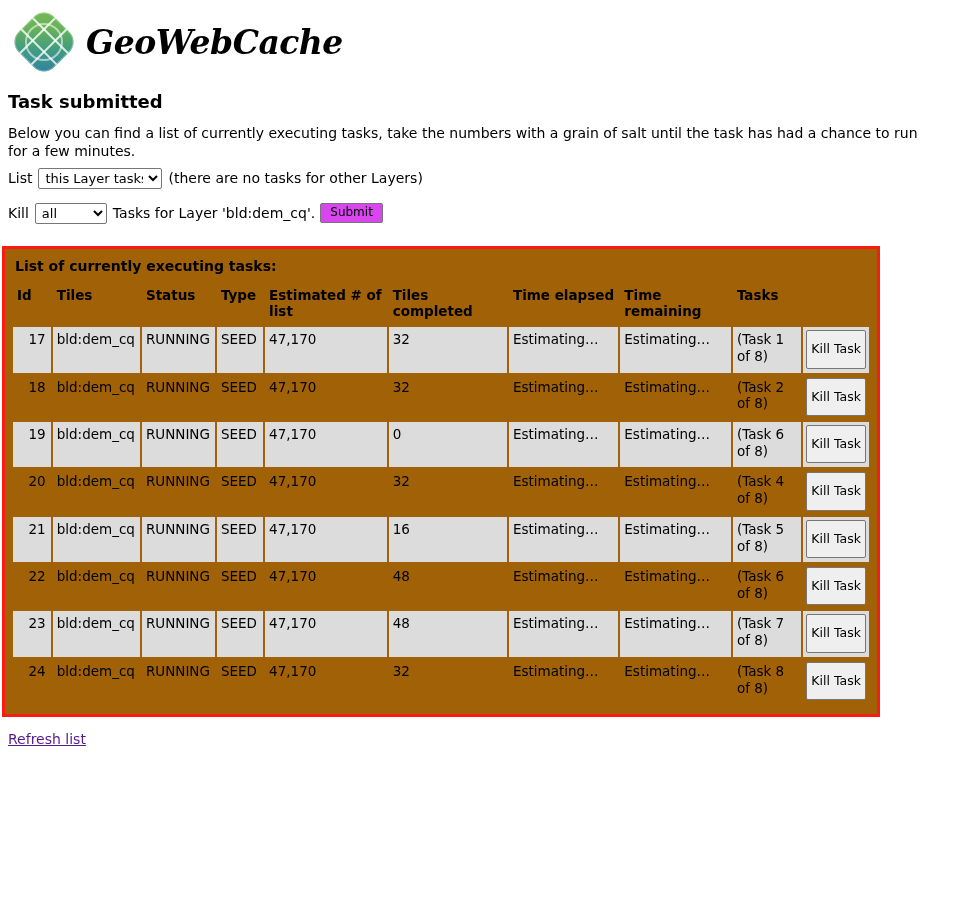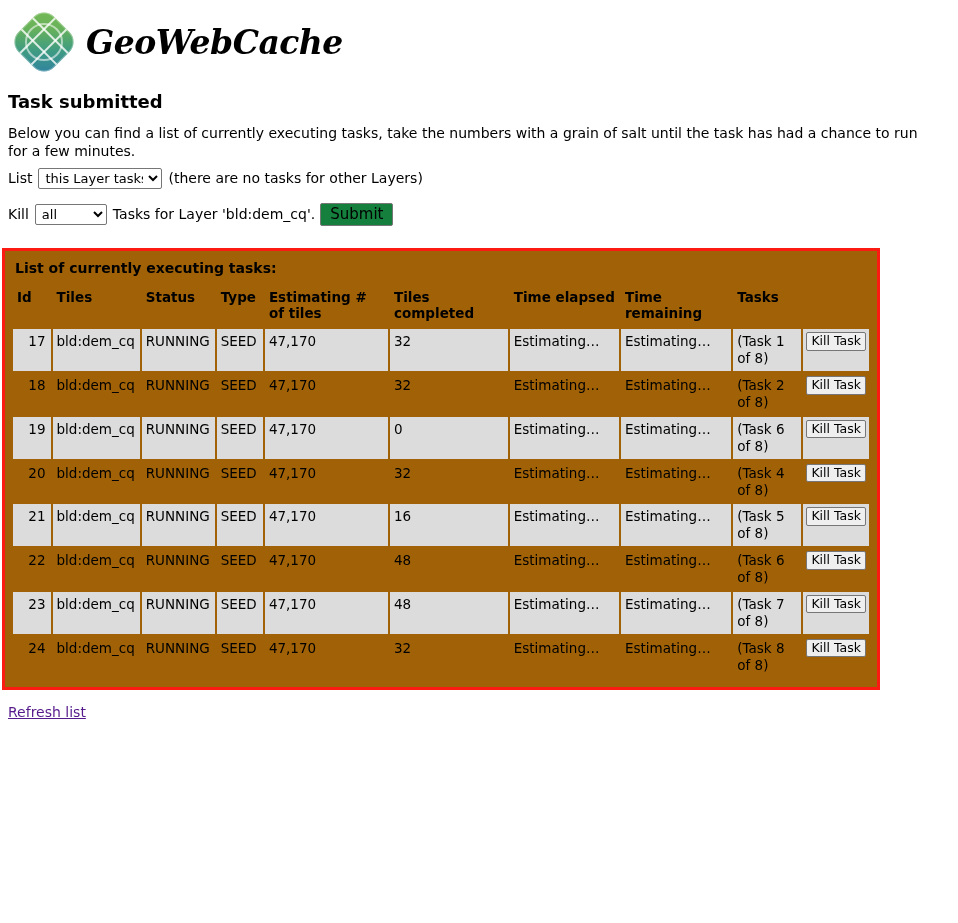--- a/index.html
+++ b/index.html
@@ -96,25 +96,25 @@
     color: #000;
     border-radius: 2px;
     height: 21px;
     box-sizing: border-box;
   }
   select.sel-list { width: 124px; }
   select.sel-kill { width: 72px; }
 
   button.gwc-button {
     font-family: "DejaVu Sans", "Liberation Sans", sans-serif;
-    font-size: 15px;
+    font-size: 12px;
     padding: 2px 9px;
     border: 1px solid #767676;
     border-radius: 2px;
-    background: #15803d;
+    background: #d946ef;
     color: #000;
     cursor: pointer;
     line-height: 1.15;
   }
 
   
   .task-panel {
     margin: 22px 0 0 2px;
     width: 878px;
     box-sizing: border-box;
@@ -152,21 +152,21 @@
   table.task-table tr.row-alt td { background: #dcdcdc; }
   table.task-table td.c-id { text-align: right; white-space: nowrap; }
   table.task-table td.c-layer,
   table.task-table td.c-status,
   table.task-table td.c-type { white-space: nowrap; }
   table.task-table td.c-kill { padding: 3px 3px 4px 3px; }
 
   button.kill-button {
     font-family: "DejaVu Sans", "Liberation Sans", sans-serif;
     font-size: 12.5px;
-    padding: 1px 4px;
+    padding: 11px 4px;
     border: 1px solid #767676;
     border-radius: 2px;
     background: #efefef;
     color: #000;
     cursor: pointer;
     white-space: nowrap;
     line-height: 1.15;
   }
 
   
@@ -243,21 +243,21 @@
         <col class="w-remain">
       <col class="w-tasks">
         <col class="w-kill">
     </colgroup>
     <thead>
       <tr>
         <th class="num">Id</th>
         <th>Tiles</th>
         <th>Status</th>
         <th>Type</th>
-        <th>Estimating # of tiles</th>
+        <th>Estimated # of list</th>
         <th>Tiles completed</th>
         <th>Time elapsed</th>
         <th>Time remaining</th>
         <th>Tasks</th>
         <th></th>
       </tr>
     </thead>
     <tbody id="tasks-body">
         <tr class="row-alt">
           <td class="c-id">17</td>

